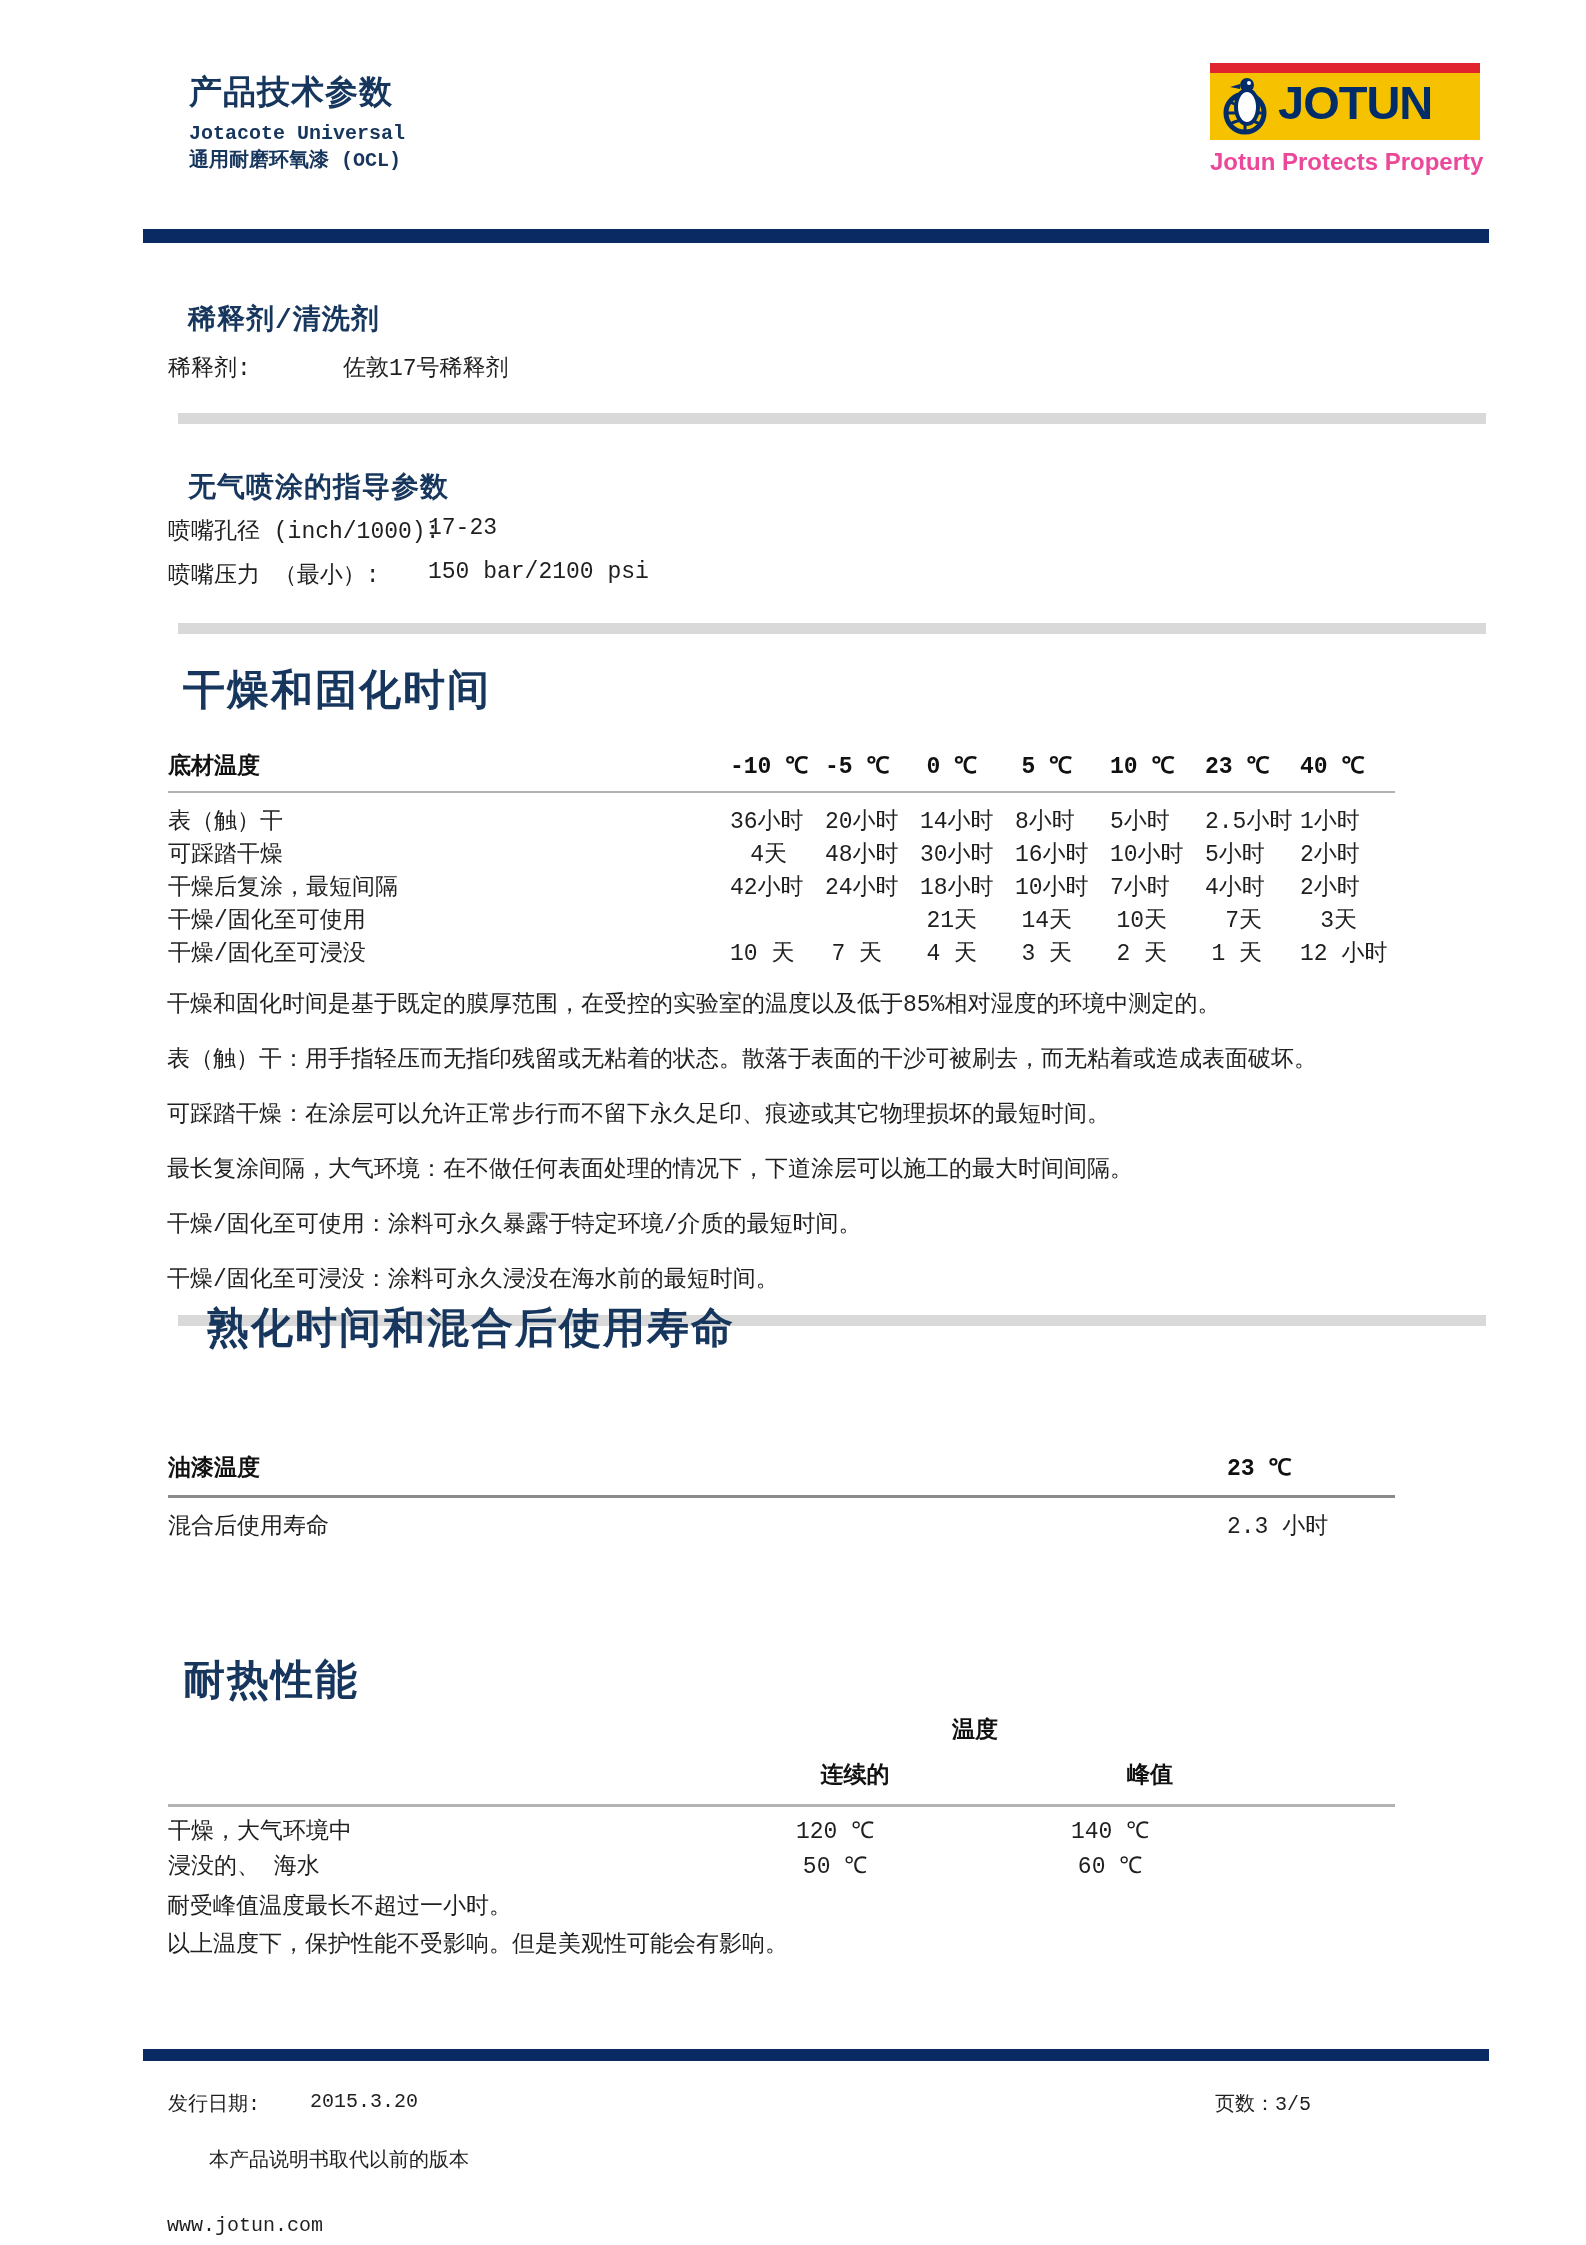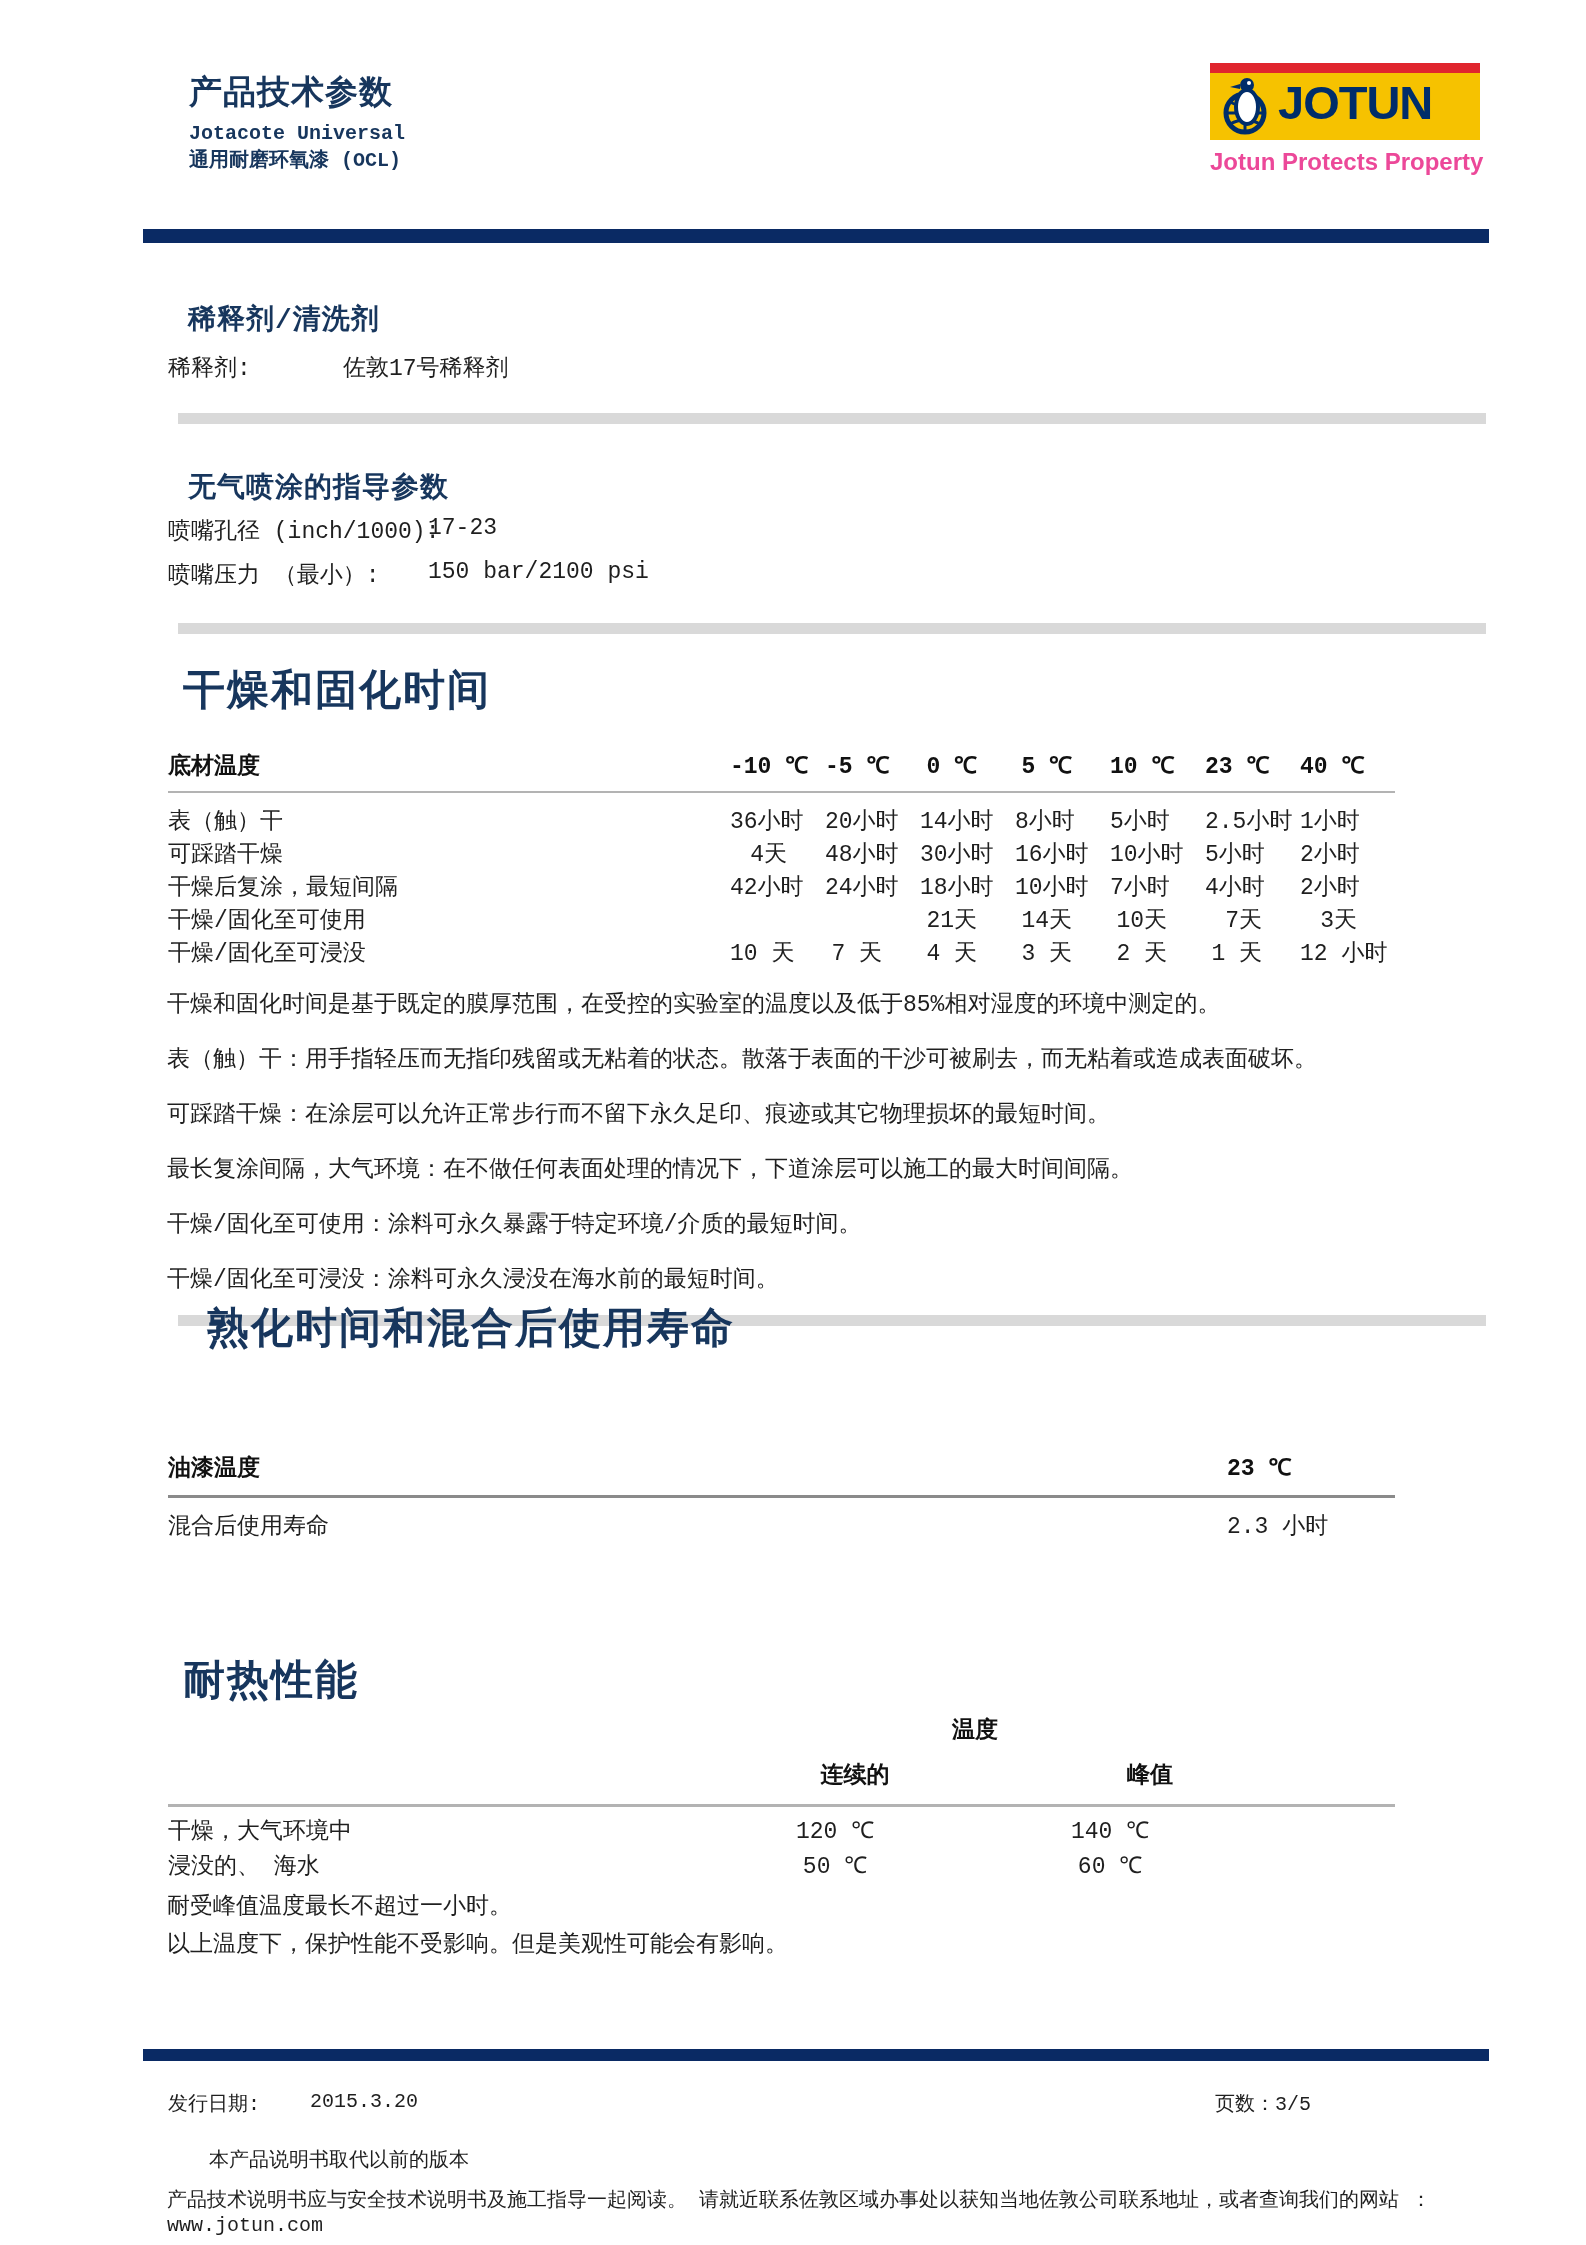--- a/index.html
+++ b/index.html
@@ -210,16 +210,15 @@
   <div class="abs note" style="left:167px;top:1890px;">耐受峰值温度最长不超过一小时。</div>
   <div class="abs note" style="left:167px;top:1928px;">以上温度下，保护性能不受影响。但是美观性可能会有影响。</div>
 
   <div class="abs bar" style="left:143px;top:2049px;width:1346px;height:12px;"></div>
 
   <div class="abs foot" style="left:168px;top:2090px;">发行日期:</div>
   <div class="abs foot" style="left:310px;top:2090px;">2015.3.20</div>
   <div class="abs foot" style="left:1215px;top:2090px;">页数：3/5</div>
 
   <div class="abs foot" style="left:167px;top:2146px;margin-left:42px;">本产品说明书取代以前的版本</div>
-  <div class="abs foot" style="left:167px;top:2186px;">产品技术说明书应与安全技术说明书及施工指导一起阅读。 请就近联系佐敦区域办事处以获知当地佐敦公司联系地址，或者查询我们的网站 ：</div>
   <div class="abs foot" style="left:167px;top:2214px;">www.jotun.com</div>
 
 </div>
 
 </body></html>

